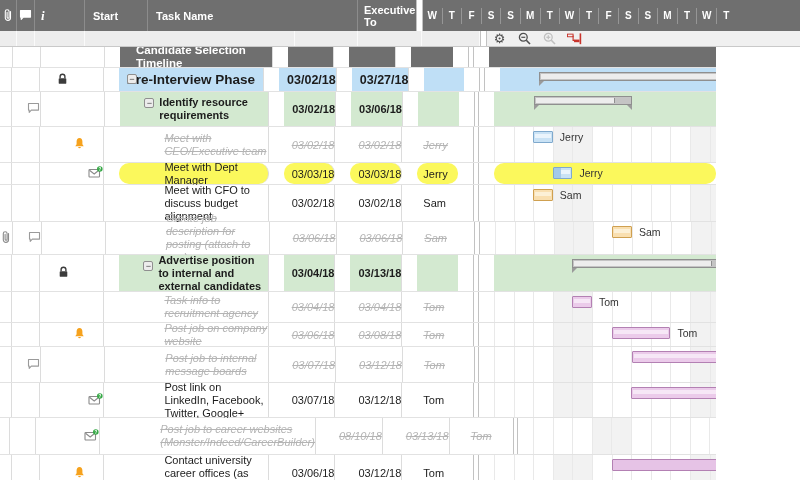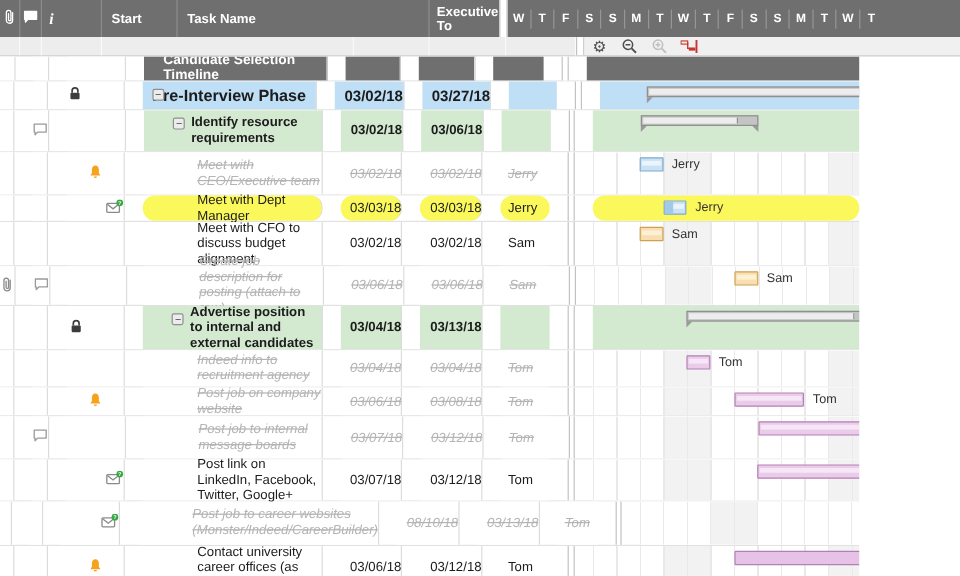--- a/index.html
+++ b/index.html
@@ -435,21 +435,21 @@
       </div>
       <div class="row" style="height: 31px;">
         <div class="cell c-att" style="justify-content: center;"></div>
         <div class="cell c-com" style="justify-content: center;"></div>
         <div class="cell c-info">
           <span class="islot"></span>
           <span class="islot"></span>
           <span class="islot"></span>
         </div>
         <div class="cell c-task bg-white">
-          <div class="tname task-name done-txt">Indeed info to recruitment agency</div>
+          <div class="tname task-name done-txt">Task info to recruitment agency</div>
         </div>
         <div class="cell c-start bg-white">
           <span class="date done-txt">03/04/18</span>
         </div>
         <div class="cell c-fin bg-white">
           <span class="date done-txt">03/04/18</span>
         </div>
         <div class="cell c-asg bg-white">
           <span class="asg-txt done-txt">Tom</span>
         </div>

